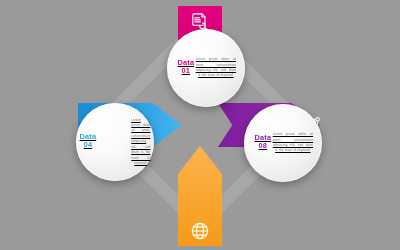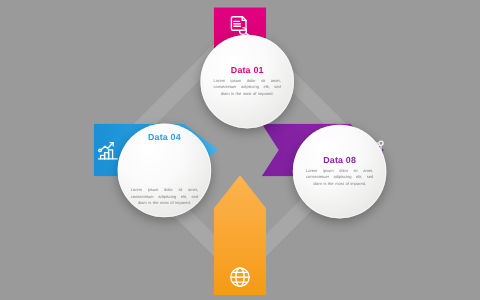--- a/index.html
+++ b/index.html
@@ -91,31 +91,32 @@
 
   
   .node {
     position: absolute;
     width: 78px;
     height: 78px;
     border-radius: 50%;
     background: radial-gradient(circle at 34% 28%, #ffffff 0%, #fafafa 38%, #ececeb 72%, #d9d9d8 100%);
     box-shadow: 0 3px 9px rgba(0,0,0,0.30), 0 0 0 1px rgba(255,255,255,0.45) inset;
     display: flex;
-    flex-direction: column;
+    flex-direction: row;
     align-items: center;
     justify-content: center;
     box-sizing: border-box;
     padding: 6px 9px;
     text-align: center;
+    text-decoration: underline;
   }
   .node-1 { left: 167px; top: 29px; }
   .node-2 { left: 244px; top: 104px; }
   .node-3 { left: 167px; top: 169px; }
-  .node-4 { left:  98px; top: 103px; gap: 35px; }
+  .node-4 { left:  76px; top: 103px; gap: 35px; }
 
   .node-title {
     font-size: 7.4px;
     font-weight: bold;
     letter-spacing: 0.15px;
     margin-bottom: 2.5px;
     line-height: 1;
   }
   .node-body {
     font-size: 3.35px;

